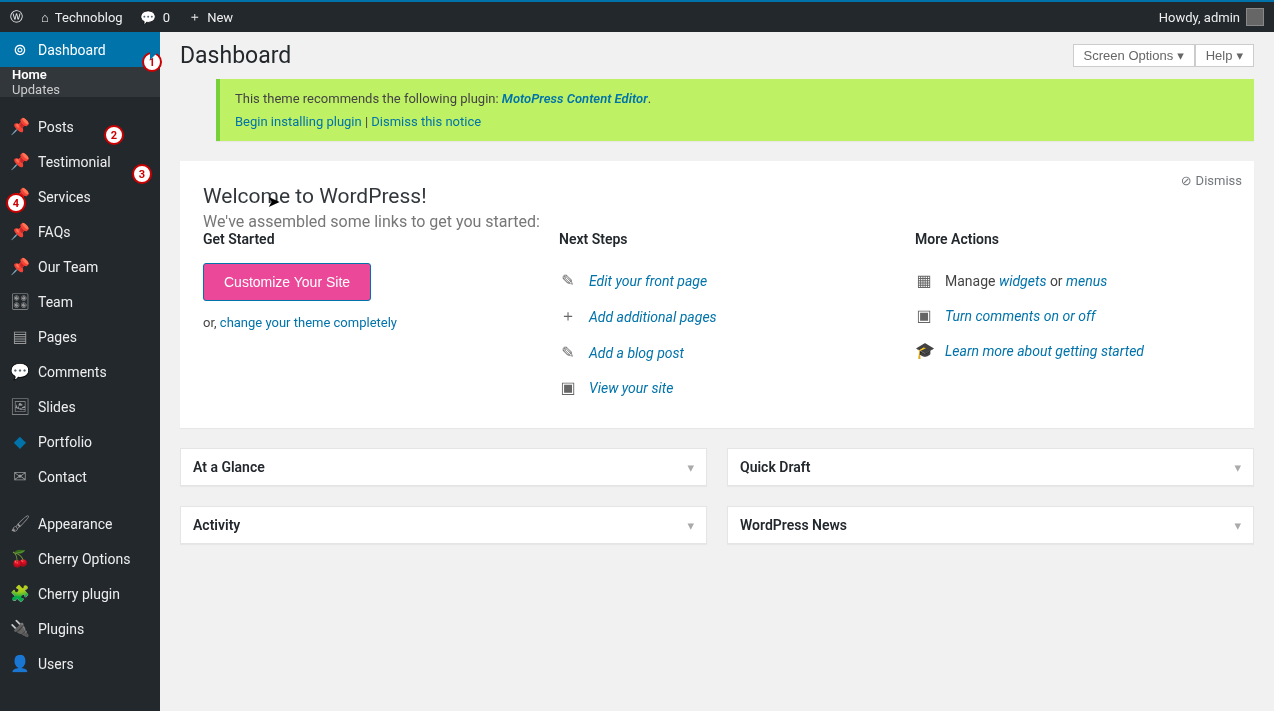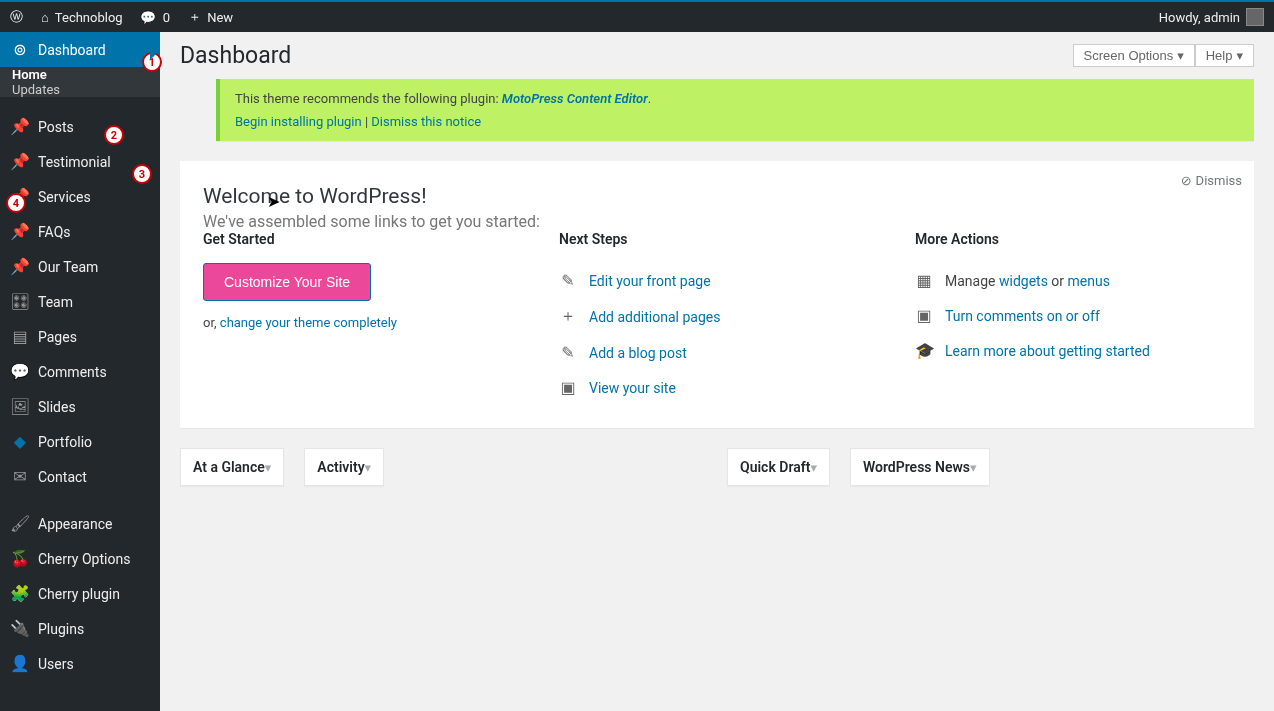--- a/index.html
+++ b/index.html
@@ -36,24 +36,24 @@
 .welcome-dismiss { position: absolute; top: 12px; right: 12px; color: #72777c; cursor: pointer; display: flex; align-items: center; gap: 4px; font-size: 13px; }
 .welcome-cols { display: flex; gap: 40px; }
 .welcome-col { flex: 1; }
 .welcome-col h3 { font-size: 14px; font-weight: 600; color: #23282d; margin-bottom: 16px; }
 .btn-primary { background: #ec4899; color: #fff; border: 1px solid #0073aa; padding: 10px 20px; font-size: 14px; cursor: pointer; border-radius: 3px; }
 .or-text { margin-top: 14px; font-size: 13px; color: #444; }
 .or-text a { color: #0073aa; text-decoration: none; }
 .welcome-list { list-style: none; }
 .welcome-list li { display: flex; align-items: center; gap: 12px; padding: 8px 0; }
 .welcome-list .wicon { width: 18px; text-align: center; color: #666; font-size: 16px; }
-.welcome-list a { color: #0073aa; text-decoration: none; font-size: 14px; }
+.welcome-list a { color: #0073aa; text-decoration: none; font-size: 14px; font-style: italic; }
 .welcome-list span.plain { color: #444; font-size: 14px; }
 .boxes { display: flex; gap: 20px; }
-.box-col { flex: 1; display: flex; gap: 20px; }
+.box-col { flex: 1; display: flex; flex-direction: column; gap: 20px; }
 .box { background: #fff; border: 1px solid #e5e5e5; box-shadow: 0 1px 1px rgba(0,0,0,0.04); }
 .box-header { padding: 10px 12px; display: flex; align-items: center; cursor: pointer; }
 .box-header h3 { font-size: 14px; font-weight: 600; color: #23282d; }
 .box-toggle { margin-left: auto; color: #aaa; }
 .cursor { position: absolute; left: 107px; top: 160px; font-size: 16px; color: #000; pointer-events: none; z-index: 50; }
 </style>
 </head>
 <body>
 
 <div class="topbar">

